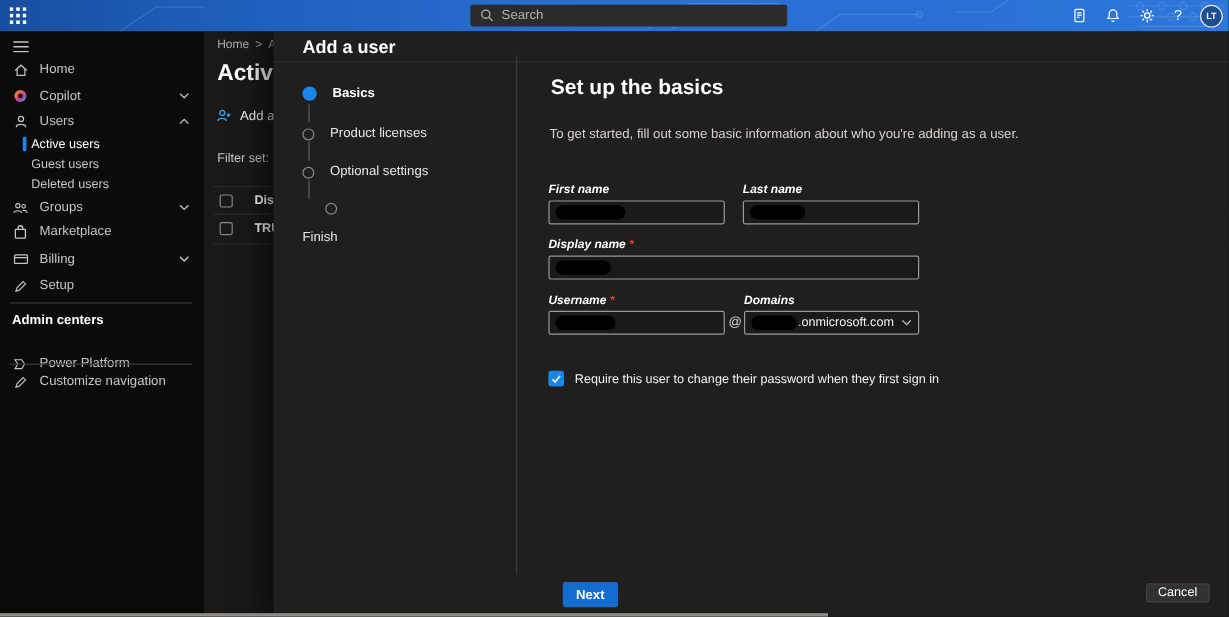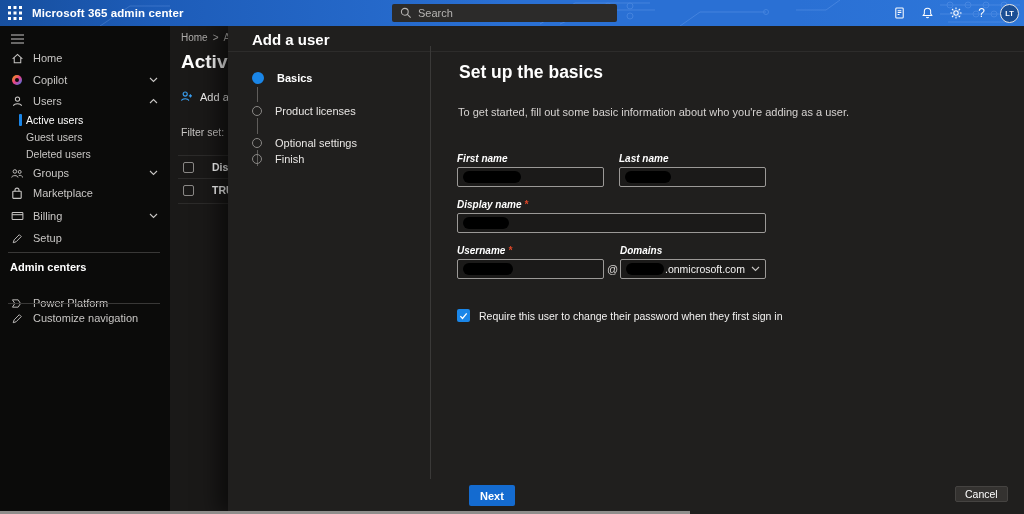--- a/index.html
+++ b/index.html
@@ -13,21 +13,21 @@
   .abs { position:absolute; }
 
   
   .topbar { left:0; top:0; width:1024px; height:26px;
     background: linear-gradient(90deg,#174f9e 0%, #1d5cb8 15%, #2a70d4 50%, #2a70d4 78%, #2e77da 100%);
     z-index: 40; }
   .circuit { left:0; top:0; width:1024px; height:26px; opacity:.45; pointer-events:none; }
   .waffle { left:8px; top:6px; width:14px; height:14px; cursor:pointer; }
   .topbar-title { left:32px; top:0; height:26px; display:flex; align-items:center;
     font-size:11.5px; font-weight:700; color:#fff; letter-spacing:.1px; }
-  .searchbox { left:392px; top:4px; width:225px; height:18px; background:#2c2b2a;
+  .searchbox { left:392px; top:4px; width:264px; height:18px; background:#2c2b2a;
     border:none; border-radius:2px; color:#cfcdcb; font-size:11px; padding:0 6px 0 26px;
     font-family:"Liberation Sans", sans-serif; outline:none; }
   .searchbox::placeholder { color:#b5b3b1; }
   .search-ic { left:400px; top:7px; pointer-events:none; }
   .top-icons { right:5px; top:0; height:26px; display:flex; align-items:center; gap:15px; }
   .tbtn { display:flex; align-items:center; justify-content:center; cursor:pointer; }
   .help-glyph { font-size:12px; color:#fff; font-weight:400; }
   .avatar { width:19px; height:19px; border-radius:50%; border:1px solid #e8e6e4;
     background:#1b4f94; display:flex; align-items:center; justify-content:center;
     font-size:7.5px; font-weight:700; color:#fff; cursor:pointer; }
@@ -61,21 +61,21 @@
   .prow { position:absolute; left:13px; display:flex; align-items:center; gap:18px;
     font-size:10.5px; font-weight:700; color:#fff; white-space:nowrap; }
 
   
   .panel { left:228px; top:26px; width:796px; height:488px; background:#201f1e;
     box-shadow:-10px 0 20px rgba(0,0,0,.55); z-index:20; }
   .panel-title { left:24px; top:5px; font-size:15px; font-weight:700; color:#fff; }
   .panel-hline { left:0; top:25px; width:796px; height:1px; background:#2d2c2b; }
   .vdivider { left:202px; top:20px; width:1px; height:433px; background:#3a3938; }
 
-  .step { position:absolute; left:24px; display:flex; align-items:center; gap:13px;
+  .step { position:absolute; left:24px; display:flex; align-items:flex-end; gap:13px;
     font-size:11px; color:#e8e6e4; cursor:pointer; }
   .dot-active { width:12px; height:12px; border-radius:50%; background:#1a86e8; }
   .dot { width:10px; height:10px; border-radius:50%; border:1px solid #8a8886; background:transparent; }
   .step.current { font-weight:700; color:#fff; }
   .connector { position:absolute; left:29px; width:1px; background:#5f5d5b; }
 
   .h1 { left:231px; top:36px; font-size:17.5px; font-weight:700; color:#fff; }
   .desc { left:230px; top:80px; font-size:11px; color:#d6d3d1; }
 
   .flabel { position:absolute; font-size:10px; font-weight:700; color:#fff; white-space:nowrap;font-style:italic; }
@@ -137,21 +137,20 @@
         <rect x="11" y="0" width="3" height="3"></rect>
       <rect x="0" y="5.5" width="3" height="3"></rect>
         <rect x="5.5" y="5.5" width="3" height="3"></rect>
         <rect x="11" y="5.5" width="3" height="3"></rect>
       <rect x="0" y="11" width="3" height="3"></rect>
         <rect x="5.5" y="11" width="3" height="3"></rect>
         <rect x="11" y="11" width="3" height="3"></rect>
     </g>
   </svg>
 
-  <div class="abs topbar-title">Microsoft 365 admin center</div>
 
   <input class="abs searchbox" type="text" placeholder="Search" style="">
   <svg class="abs search-ic" width="12" height="12" viewBox="0 0 12 12">
     <circle cx="4.8" cy="4.8" r="3.4" stroke="#b5b3b1" stroke-width="1.1" fill="none"></circle>
     <path d="M7.4 7.4 L10.6 10.6" stroke="#b5b3b1" stroke-width="1.1"></path>
   </svg>
 
   <div class="abs top-icons">
     <span class="tbtn">
       <svg width="13" height="14" viewBox="0 0 14 14">
@@ -381,21 +380,21 @@
   <div class="step" style="top:79px;">
     <span class="dot"></span>
     <span>Product licenses</span>
   </div>
   <div class="connector" style="top:92px; height:16px;"></div>
   <div class="step" style="top:111px;">
     <span class="dot"></span>
     <span>Optional settings</span>
   </div>
   <div class="connector" style="top:124px; height:16px;"></div>
-  <div class="step" style="top:127px;">
+  <div class="step" style="top:143px;flex-direction:column;">
     <span class="dot"></span>
     <span>Finish</span>
   </div>
 
   <div class="abs vdivider"></div>
 
   <div class="abs h1">Set up the basics</div>
   <div class="abs desc">To get started, fill out some basic information about who you're adding as a user.</div>
 
   <div class="flabel" style="left:229px; top:127px;">First name</div>

